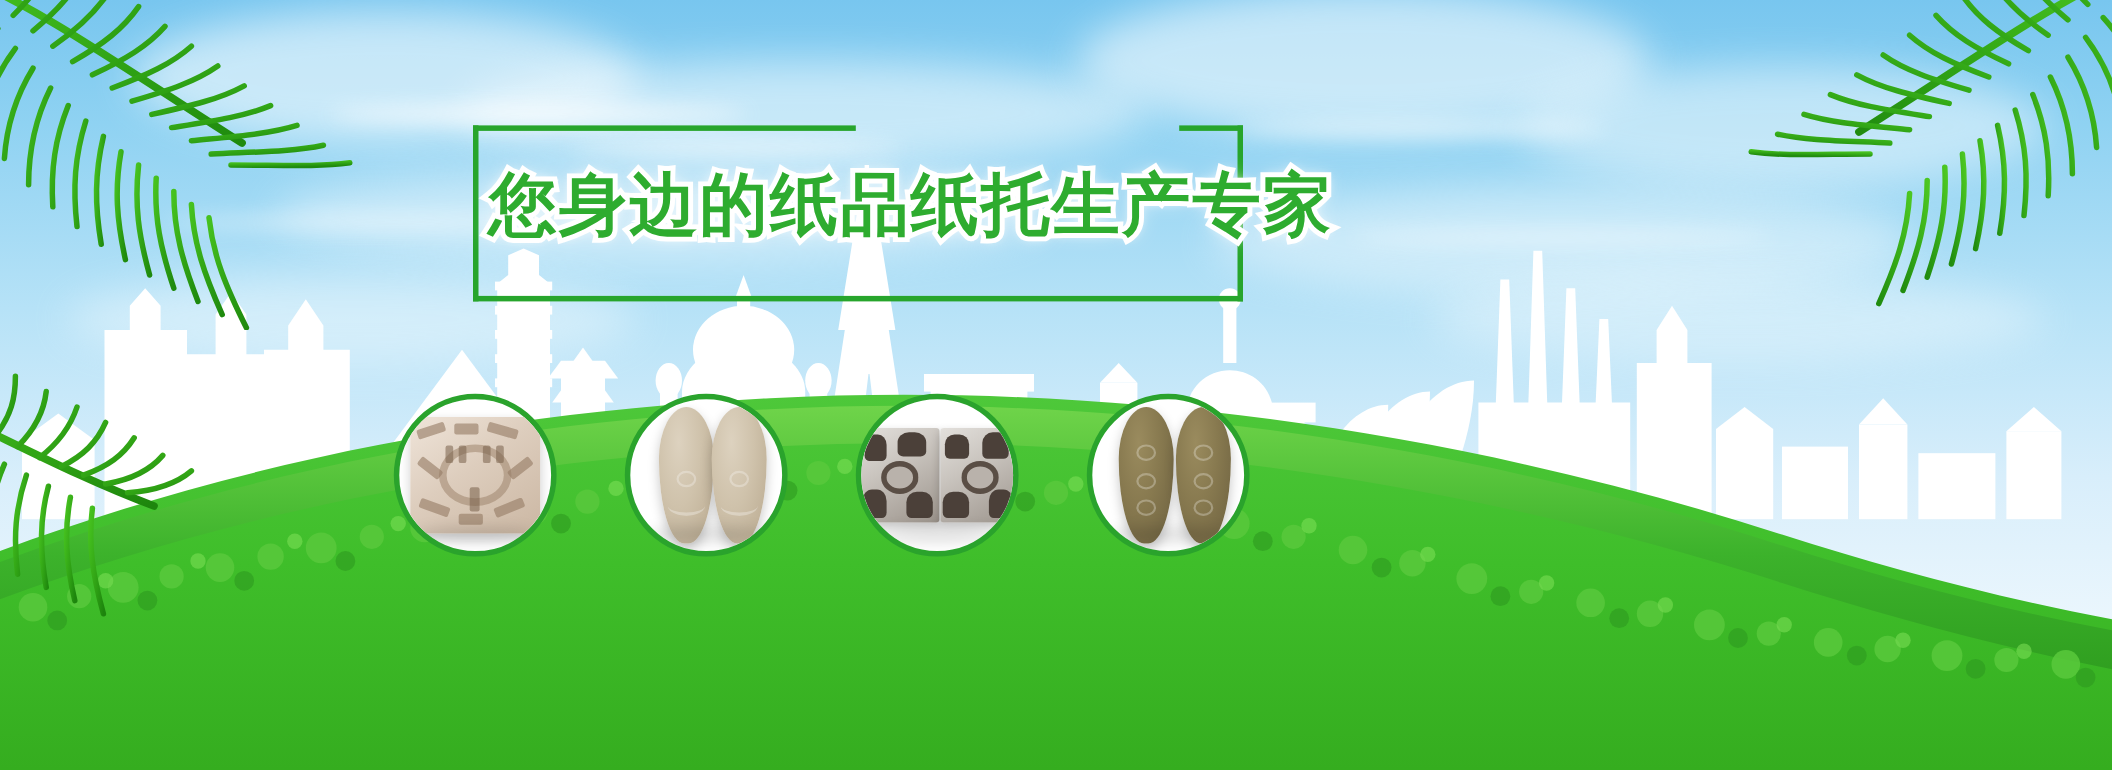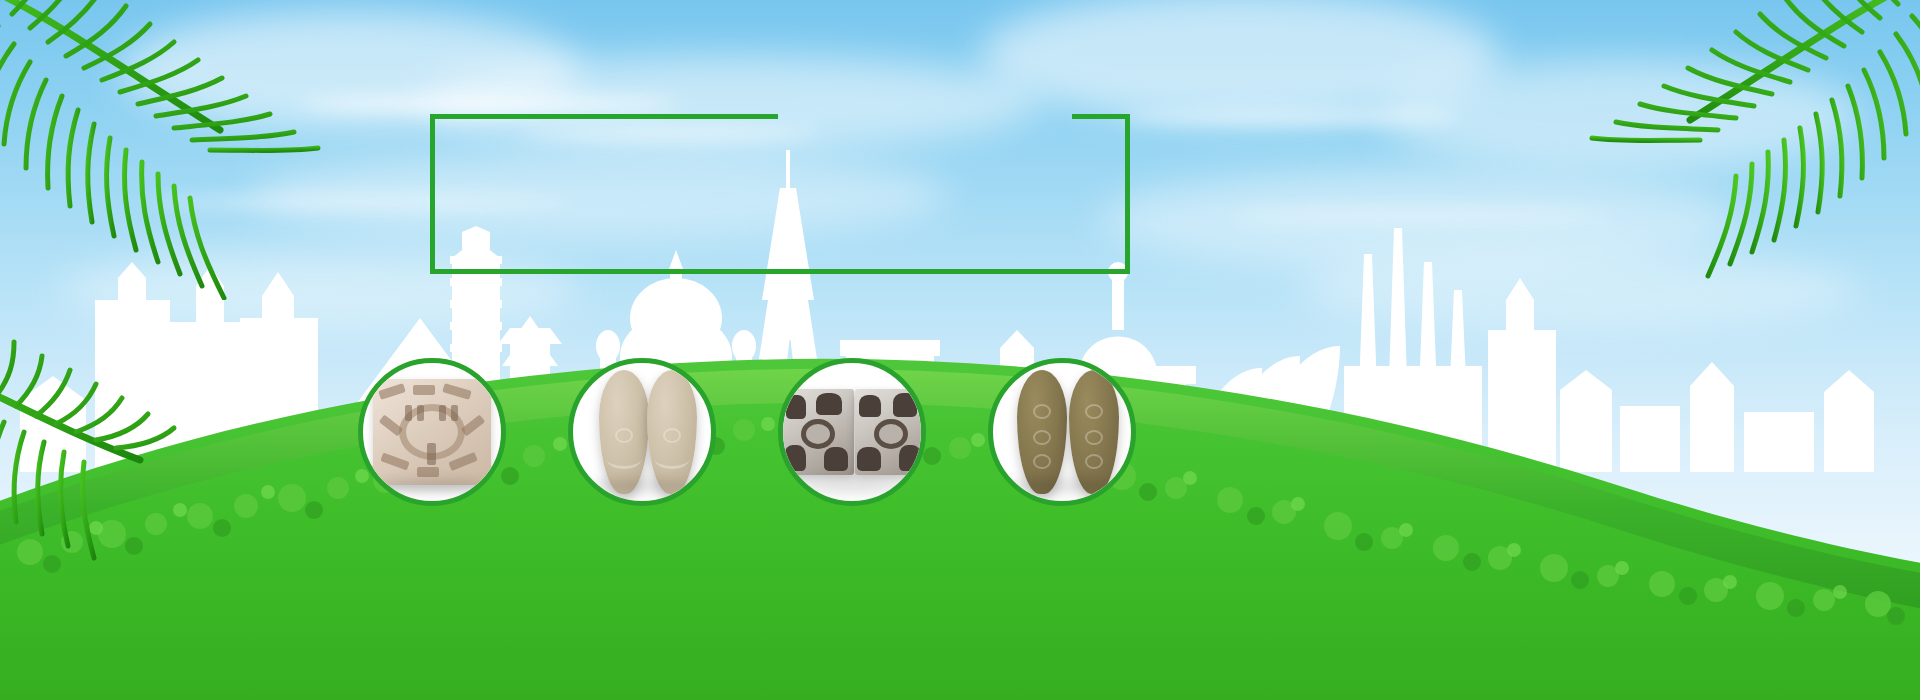--- a/index.html
+++ b/index.html
@@ -485,20 +485,21 @@
         <path d="M154,132 C150,164 154,192 164,228"></path>
       </g>
     </svg>
   </div>
 
   <div id="headline-block">
     <div id="headline-frame"></div>
     <div id="frame-top-line"></div>
     <div id="frame-right-top"></div>
     <div id="frame-right-edge"></div>
+    <div class="hl-line" id="hl-line2">您身边的纸品纸托生产专家</div>
   </div>
 
 
   <div class="product-circle" id="circle-1" style="left:358px;top:358px;width:148px;height:148px;">
     <div class="pc-inner">
       <div class="tray">
         <div class="ring"></div>
         <div class="rib" style="left:6px;top:8px;width:26px;height:9px;transform:rotate(-18deg);"></div>
         <div class="rib" style="left:40px;top:6px;width:22px;height:10px;"></div>
         <div class="rib" style="left:70px;top:8px;width:28px;height:9px;transform:rotate(16deg);"></div>

